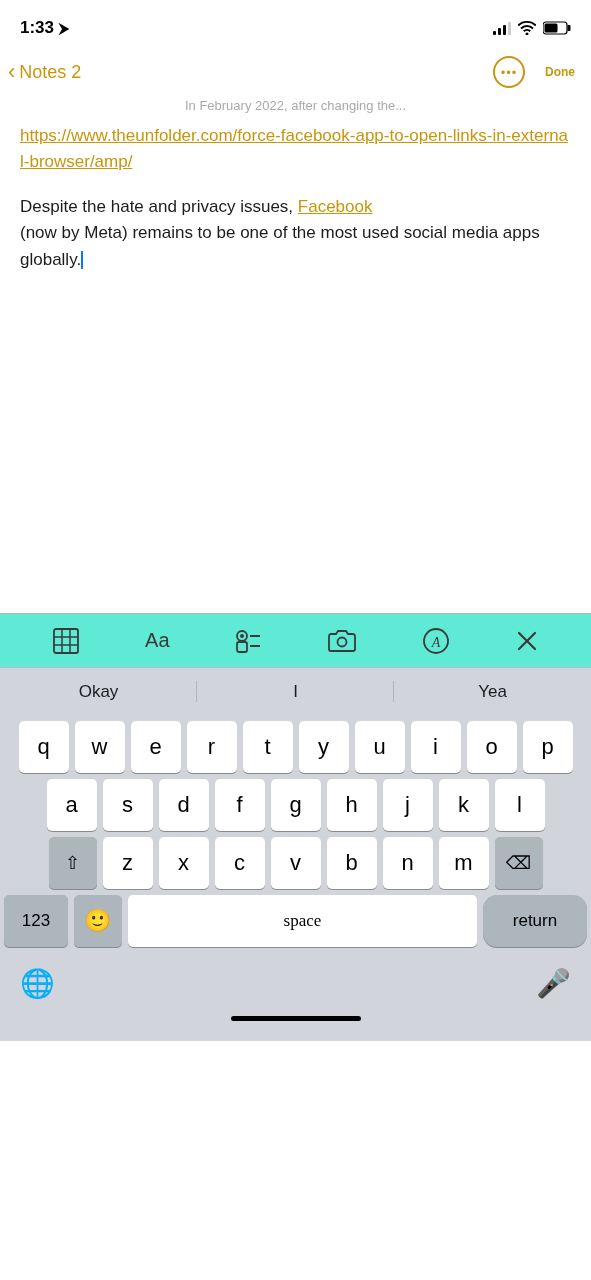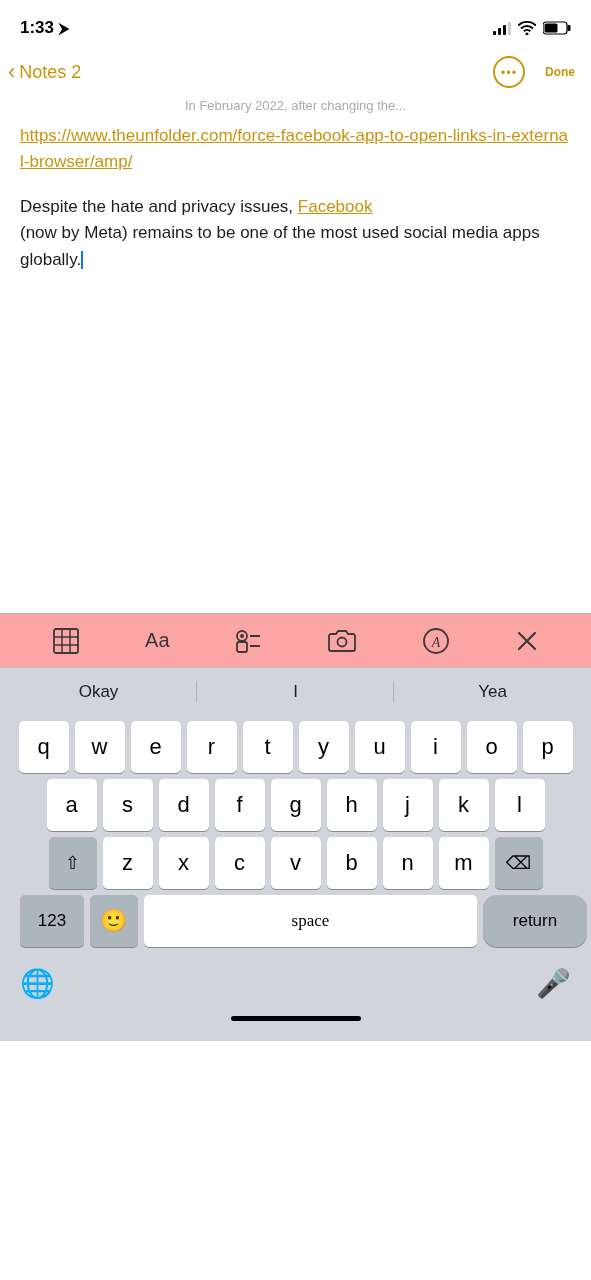--- a/index.html
+++ b/index.html
@@ -129,21 +129,21 @@
       vertical-align: text-bottom;
       animation: blink 1s infinite;
     }
     @keyframes blink {
       0%, 100% { opacity: 1; }
       50% { opacity: 0; }
     }
 
     
     .keyboard-toolbar {
-      background: #fca5a5;
+      background: #5eead4;
       border-top: 1px solid #b0b5bc;
       display: flex;
       align-items: center;
       justify-content: space-around;
       padding: 10px 20px;
       height: 54px;
     }
     .toolbar-btn {
       display: flex;
       align-items: center;
@@ -415,21 +415,21 @@
     <div class="key key-letter">z</div>
     <div class="key key-letter">x</div>
     <div class="key key-letter">c</div>
     <div class="key key-letter">v</div>
     <div class="key key-letter">b</div>
     <div class="key key-letter">n</div>
     <div class="key key-letter">m</div>
     <div class="key key-backspace key-special" style="font-size:18px;">⌫</div>
   </div>
 
-  <div class="key-row key-row-bottom" style="padding-bottom:10px;margin-left:16px;">
+  <div class="key-row key-row-bottom" style="padding-bottom:10px;">
     <div class="key key-numbers key-special">123</div>
     <div class="key key-emoji key-special" style="font-size:22px;">🙂</div>
     <div class="key key-space">space</div>
     <div class="key key-return key-special">return</div>
   </div>
 </div>
 
 <div class="bottom-bar">
   <div class="bottom-icons">
     <span class="globe-icon">🌐</span>

